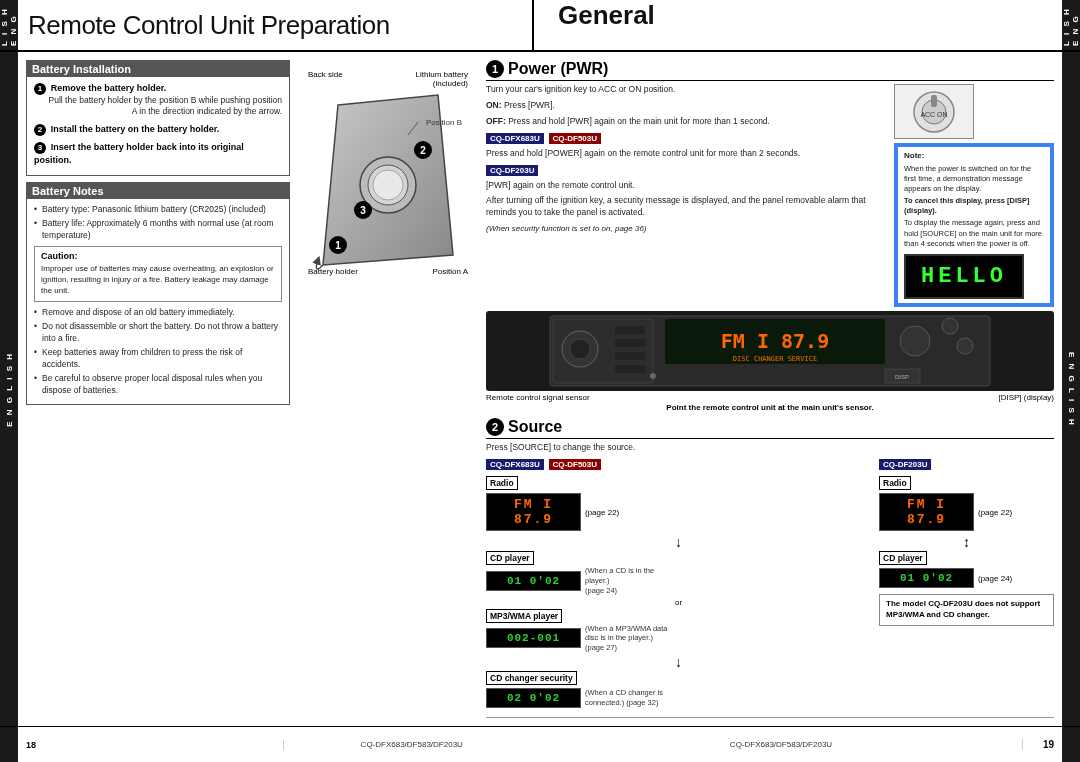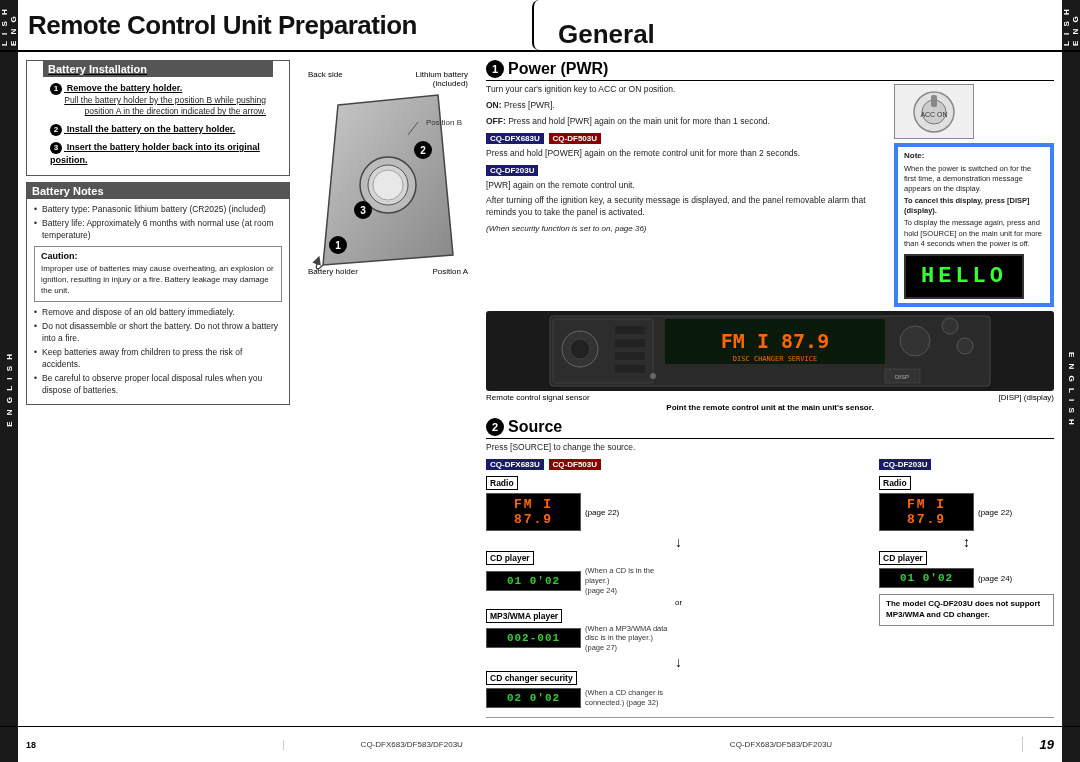--- a/index.html
+++ b/index.html
@@ -53,31 +53,30 @@
       text-orientation: mixed;
     }
     .header-title-left {
       flex: 1;
       display: flex;
       align-items: center;
       padding-left: 10px;
     }
     .header-title-left h1 {
       font-size: 26px;
-      font-weight: bold;
+      font-weight: normal;
       color: #111;
       letter-spacing: -0.5px;
     }
     .header-title-right {
       flex: 1;
       display: flex;
-      align-items: flex-end;
+      align-items: flex-start;
       padding-left: 24px;
       border-left: 2px solid #000;
-      border-radius: 7px;
     }
     .header-title-right h1 {
       font-size: 26px;
       font-weight: bold;
       color: #111;
     }
 
     
     .main-content {
       display: flex;
@@ -107,22 +106,21 @@
       width: 280px;
       padding: 8px 8px 0 8px;
       display: flex;
       flex-direction: column;
       gap: 6px;
     }
 
     
     .section-box {
       border: 1.5px solid #555;
-      padding: 5px 23px;
-      text-decoration: underline;
+      padding: 5px 7px;
     }
     .section-box-title {
       font-size: 11px;
       font-weight: bold;
       background: #555;
       color: #fff;
       padding: 2px 5px;
       margin: -5px -7px 5px -7px;
     }
 
@@ -438,24 +436,23 @@
       justify-content: center;
       font-size: 8px;
       color: #333;
     }
     .footer-right-num {
       width: 40px;
       display: flex;
       align-items: center;
       justify-content: flex-end;
       padding-right: 8px;
-      font-size: 13px;
+      font-size: 10px;
       font-weight: bold;
       border-left: 1px solid #ccc;
-      font-style: italic;
     }
     .footer-right-model {
       flex: 1;
       display: flex;
       align-items: center;
       justify-content: center;
       font-size: 8px;
       color: #333;
     }
     .footer-right {

